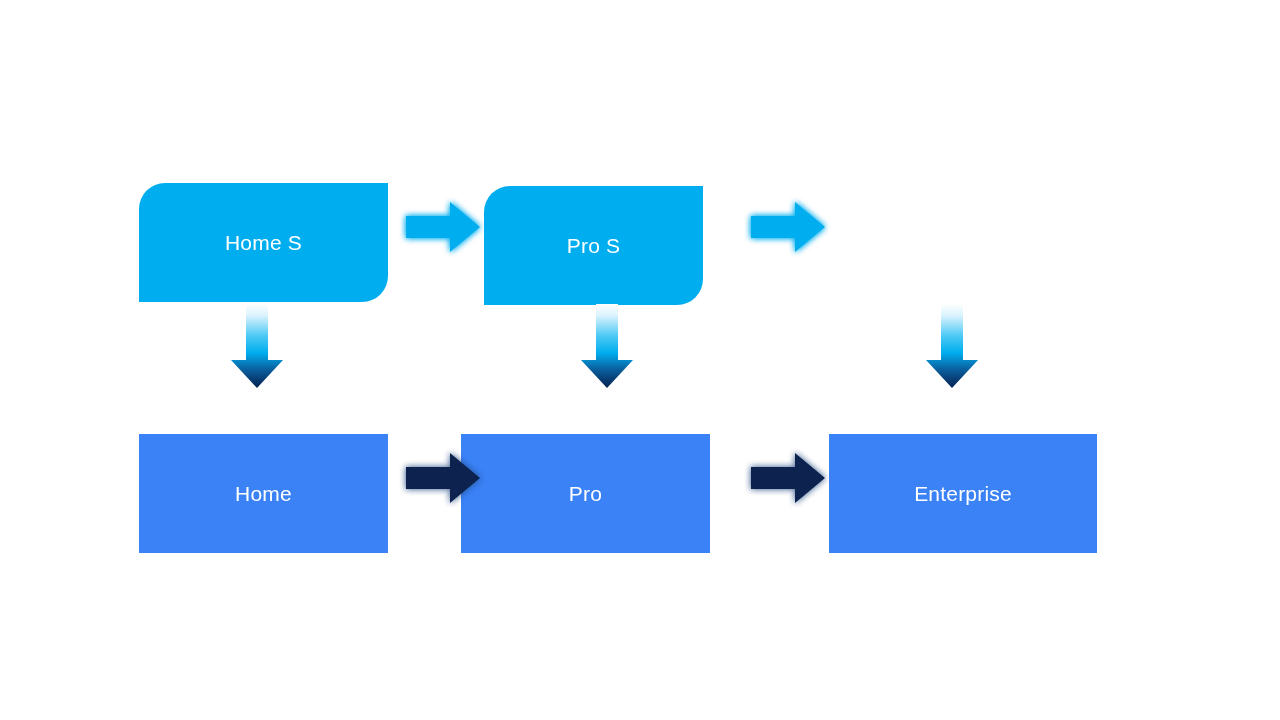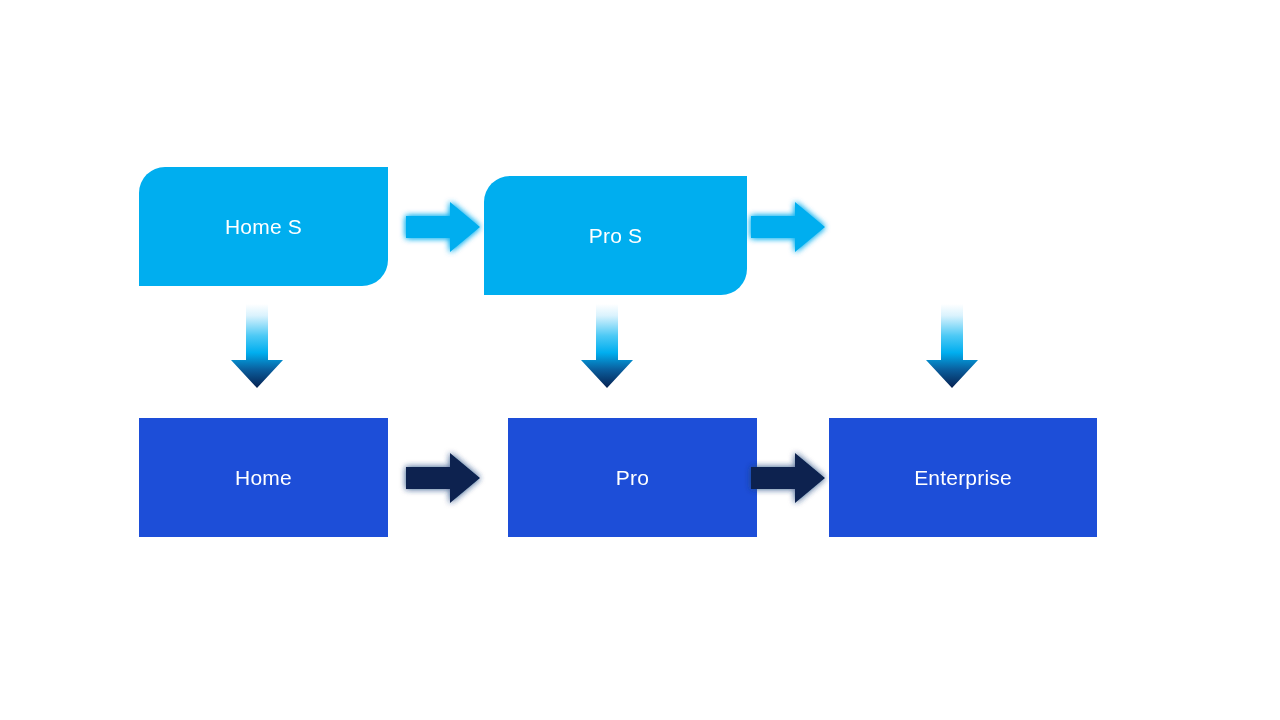--- a/index.html
+++ b/index.html
@@ -30,46 +30,47 @@
     display: flex;
     align-items: center;
     justify-content: center;
     box-sizing: border-box;
     color: #ffffff;
     font-size: 21px;
     font-weight: 400;
     letter-spacing: 0.2px;
     line-height: 1;
     user-select: none;
+    margin-top: 16px;
   }
 
   .node-top {
     background: #00AEEF;
     border-radius: 26px 0 26px 0; 
   }
 
   .node-bottom {
-    background: #1d4ed8;
+    background: #3b82f6;
     border-radius: 0;
     justify-content: center;
   }
 
   .node-label {
     display: block;
     pointer-events: none;
   }
 
   
   .n-home-s       { left: 139px; top: 167px; width: 249px; height: 119px; }
-  .n-pro-s        { left: 484px; top: 176px; width: 263px; height: 119px; }
+  .n-pro-s        { left: 484px; top: 170px; width: 219px; height: 119px; }
   .n-enterprise-s { left: 829px; top: 167px; width: 249px; height: 119px; }
 
   
   .n-home       { left: 139px; top: 418px; width: 249px; height: 119px; }
-  .n-pro        { left: 508px; top: 418px; width: 249px; height: 119px; }
+  .n-pro        { left: 461px; top: 418px; width: 249px; height: 119px; }
   .n-enterprise { left: 829px; top: 418px; width: 268px; height: 119px; }
 
   
   .arrow {
     position: absolute;
     pointer-events: none;
   }
   .arrow svg { display: block; overflow: visible; }
 
   

